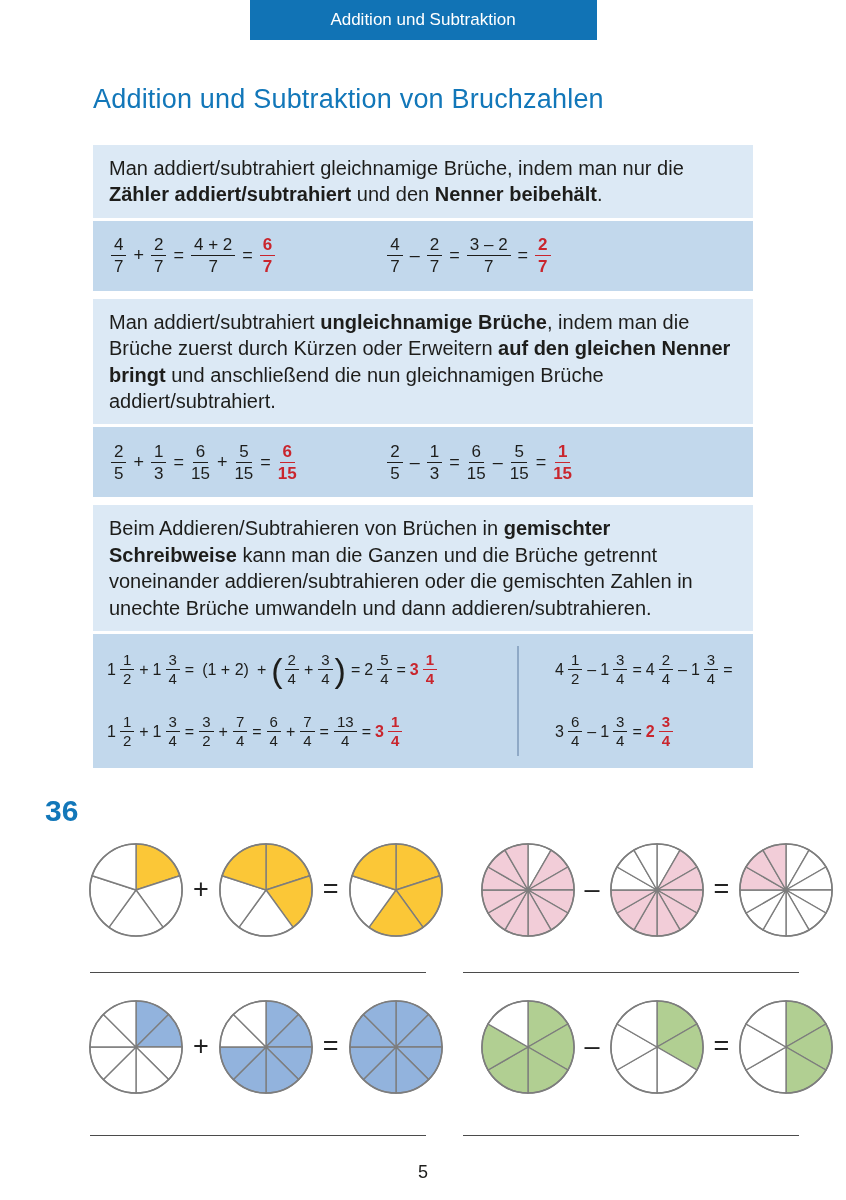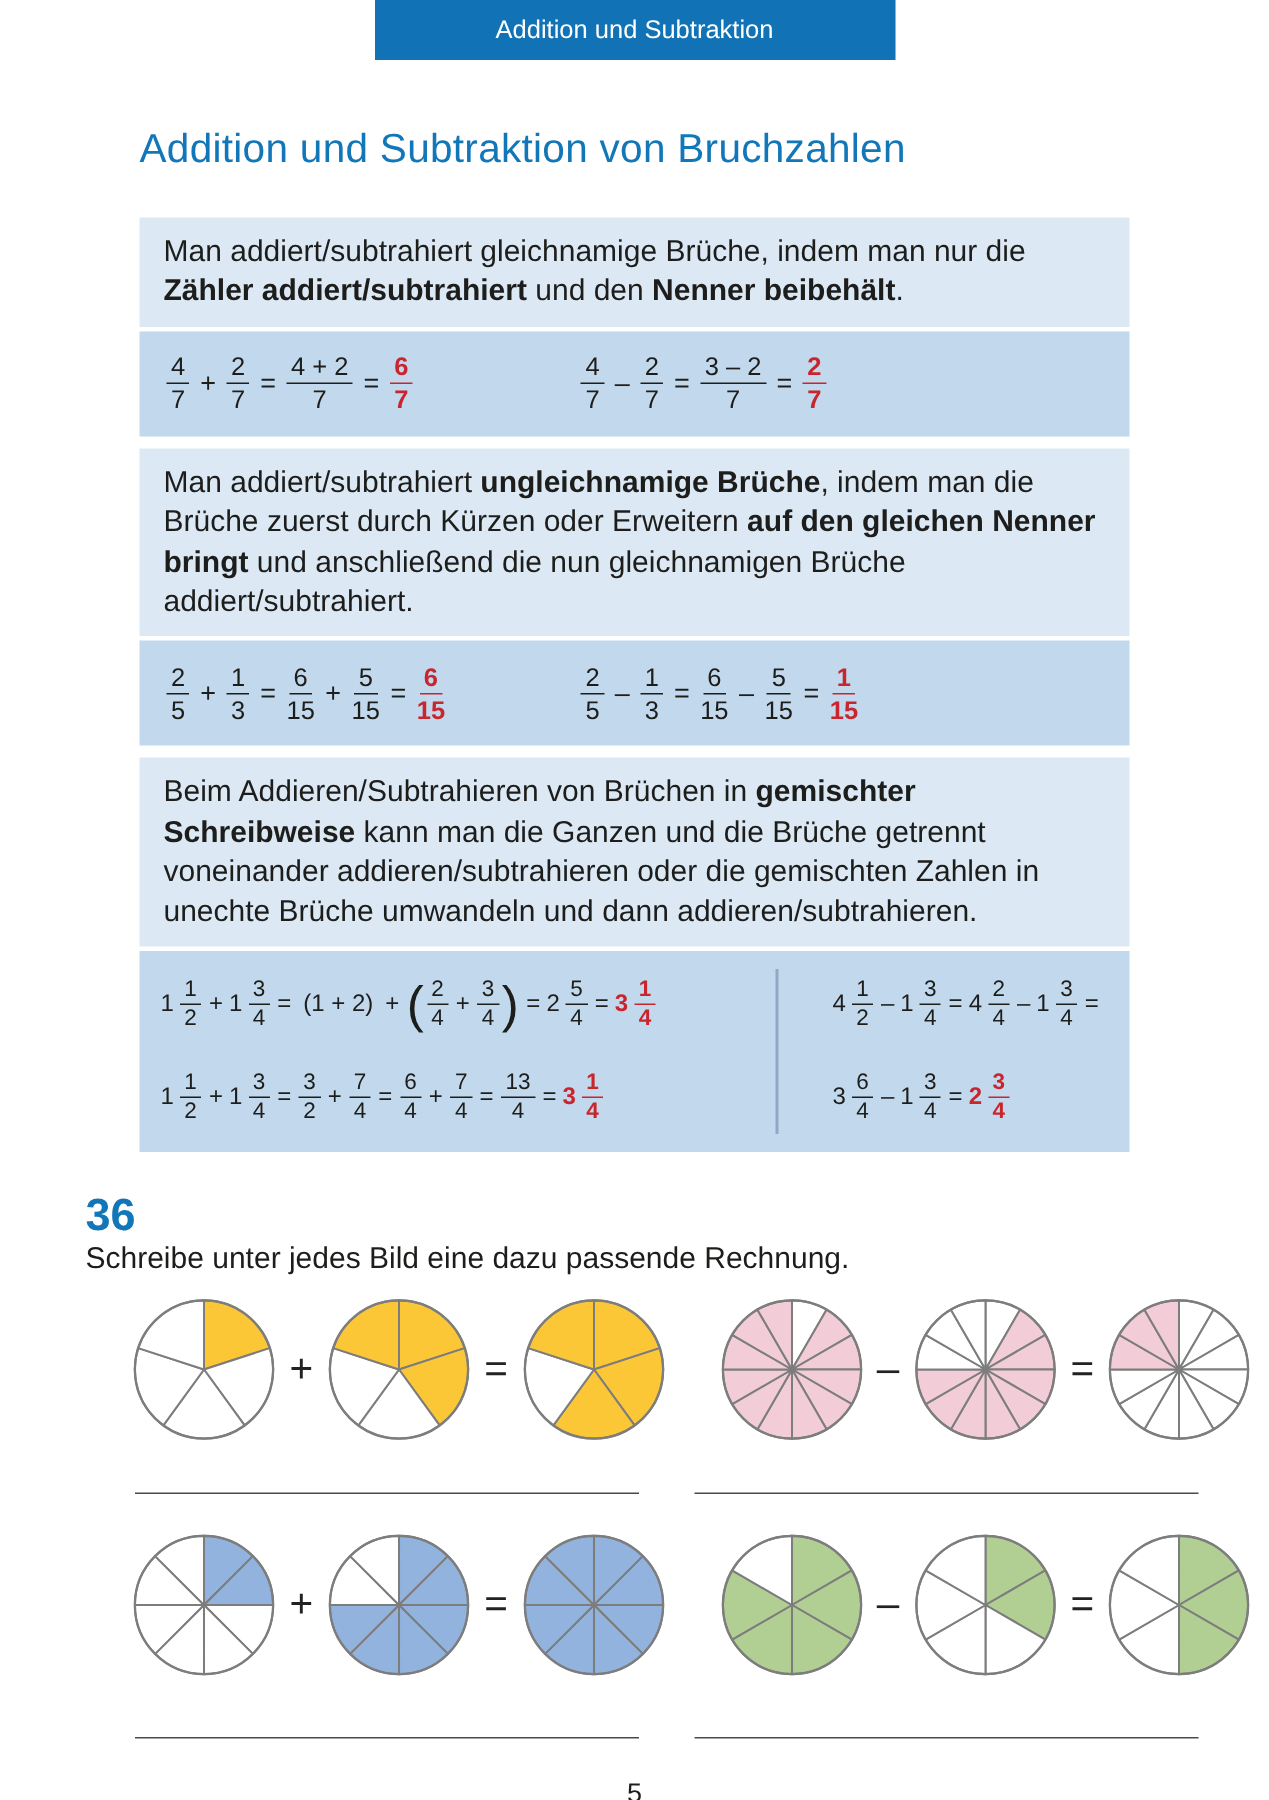--- a/index.html
+++ b/index.html
@@ -45,21 +45,21 @@
   .box3eq .eq-col { display:flex; flex-direction:column; justify-content:center; }
   .box3eq .eq-col.left { flex:0 0 410px; }
   .box3eq .eq-col.right { padding-left:36px; }
   .box3eq .eq-line { min-height:48px; }
   .box3eq .eq-line + .eq-line { margin-top:14px; }
   .box3eq .frac { font-size:15px; margin:0 1px; }
   .box3eq .op { font-size:16px; margin:0 4px; }
   .box3eq .mixed .whole { font-size:16px; }
   .vdivider { width:2px; background:#8fa9c6; }
   
-  .exercise { margin:26px 0 0 45px; display:flex; align-items:baseline;flex-direction:column; }
+  .exercise { margin:26px 0 0 45px; display:flex; align-items:baseline; }
   .ex-num { color:#1277b9; font-weight:bold; font-size:30px; width:36px; }
   .ex-text { font-size:20px; margin-left:12px; }
   
   .pie-row { display:flex; align-items:center; margin:14px 0 0 88px; }
   .pie-group { display:flex; align-items:center; }
   .pie-group + .pie-group { margin-left:36px; }
   .pie-group svg { display:block; }
   .op-big { font-size:27px; font-weight:500; margin:0 9px; color:#222222; }
   
   .answer-lines { display:flex; margin:34px 0 0 90px; }
@@ -351,21 +351,20 @@
             </span>
           </div>
       </div>
     </div>
   </div>
 
 </div>
 
 <div class="exercise">
   <span class="ex-num">36</span>
-  <span class="ex-text">Schreibe unter jedes Bild eine dazu passende Rechnung.</span>
 </div>
 
 <div class="pie-row">
   <div class="pie-group">
       <svg width="96" height="96" viewBox="-50 -50 100 100">
         <path d="M0 0 L0.00 -48.00 A48 48 0 0 1 45.65 -14.83 Z" fill="#fbc737" stroke="#7d7d7d" stroke-width="1.4" stroke-linejoin="round"></path>
         <path d="M0 0 L45.65 -14.83 A48 48 0 0 1 28.21 38.83 Z" fill="#ffffff" stroke="#7d7d7d" stroke-width="1.4" stroke-linejoin="round"></path>
         <path d="M0 0 L28.21 38.83 A48 48 0 0 1 -28.21 38.83 Z" fill="#ffffff" stroke="#7d7d7d" stroke-width="1.4" stroke-linejoin="round"></path>
         <path d="M0 0 L-28.21 38.83 A48 48 0 0 1 -45.65 -14.83 Z" fill="#ffffff" stroke="#7d7d7d" stroke-width="1.4" stroke-linejoin="round"></path>
         <path d="M0 0 L-45.65 -14.83 A48 48 0 0 1 -0.00 -48.00 Z" fill="#ffffff" stroke="#7d7d7d" stroke-width="1.4" stroke-linejoin="round"></path>

